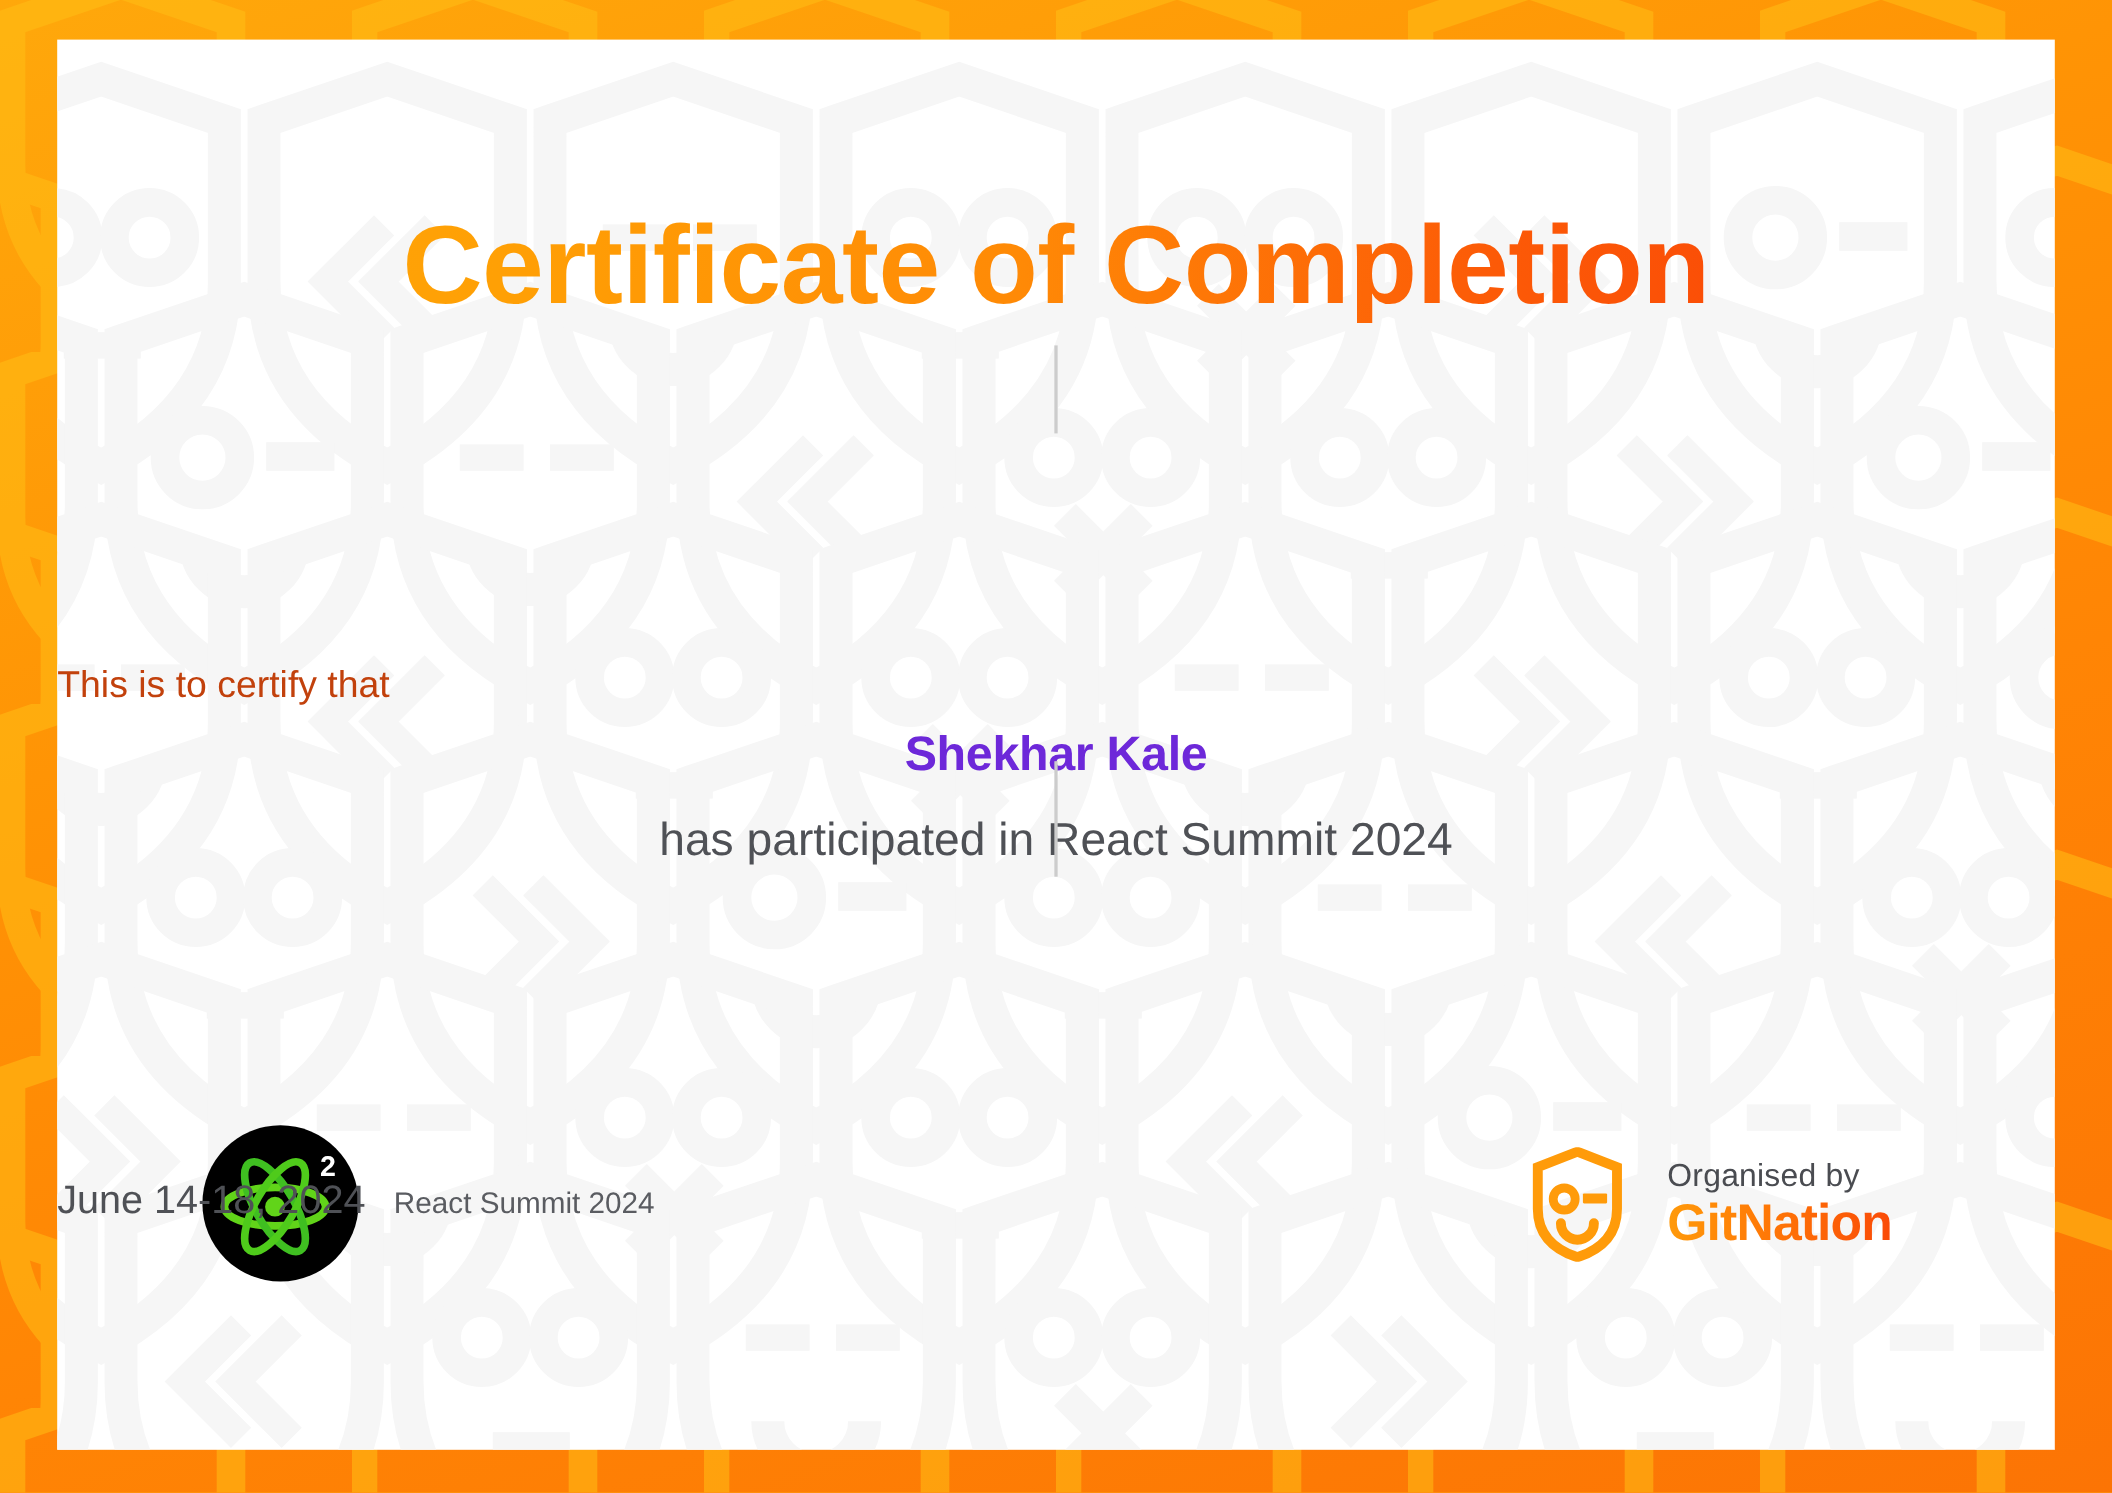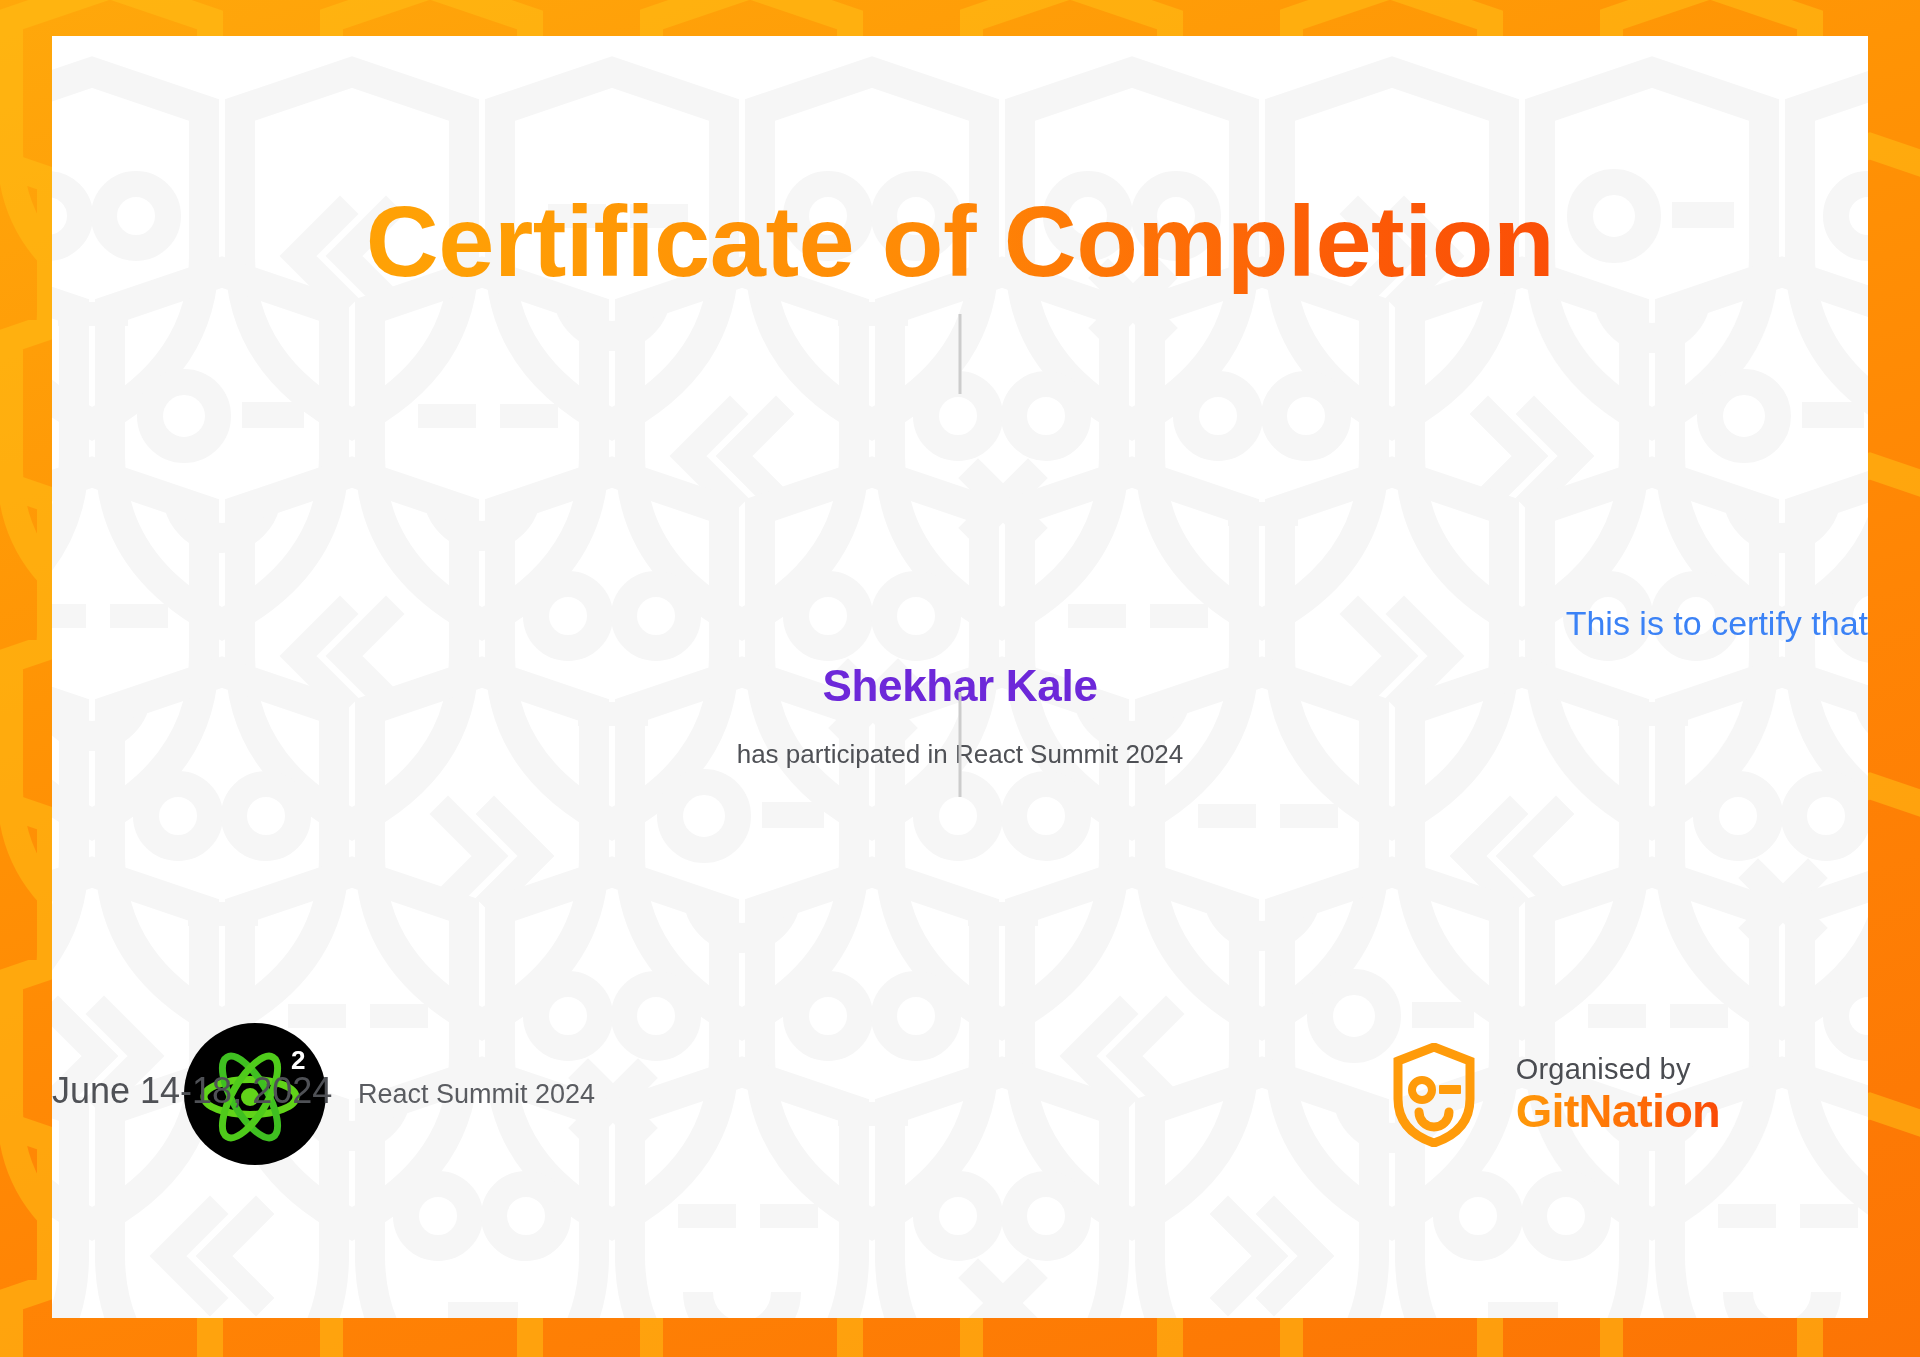--- a/index.html
+++ b/index.html
@@ -82,45 +82,45 @@
   }
   .divider-top    { top: 278px; height: 80px; }
   .divider-bottom { top: 656px; height: 105px; }
 
   
   .certify-line {
     position: absolute;
     top: 568px;
     left: 0;
     width: 100%;
-    text-align: right;
+    text-align: left;
     font-size: 34px;
     font-weight: 400;
-    color: #3b82f6;
+    color: #c2410c;
   }
 
   .recipient-name {
     position: absolute;
     top: 625px;
     left: 0;
     width: 100%;
     text-align: center;
     font-size: 44px;
     font-weight: 700;
     color: #6d28d9;
     letter-spacing: -0.3px;
   }
 
   .participation-line {
     position: absolute;
     top: 703px;
     left: 0;
     width: 100%;
     text-align: center;
-    font-size: 26px;
+    font-size: 42px;
     font-weight: 400;
     color: #4F5156;
   }
 
   
   .footer {
     position: absolute;
     left: 0;
     top: 975px;
     width: 100%;

